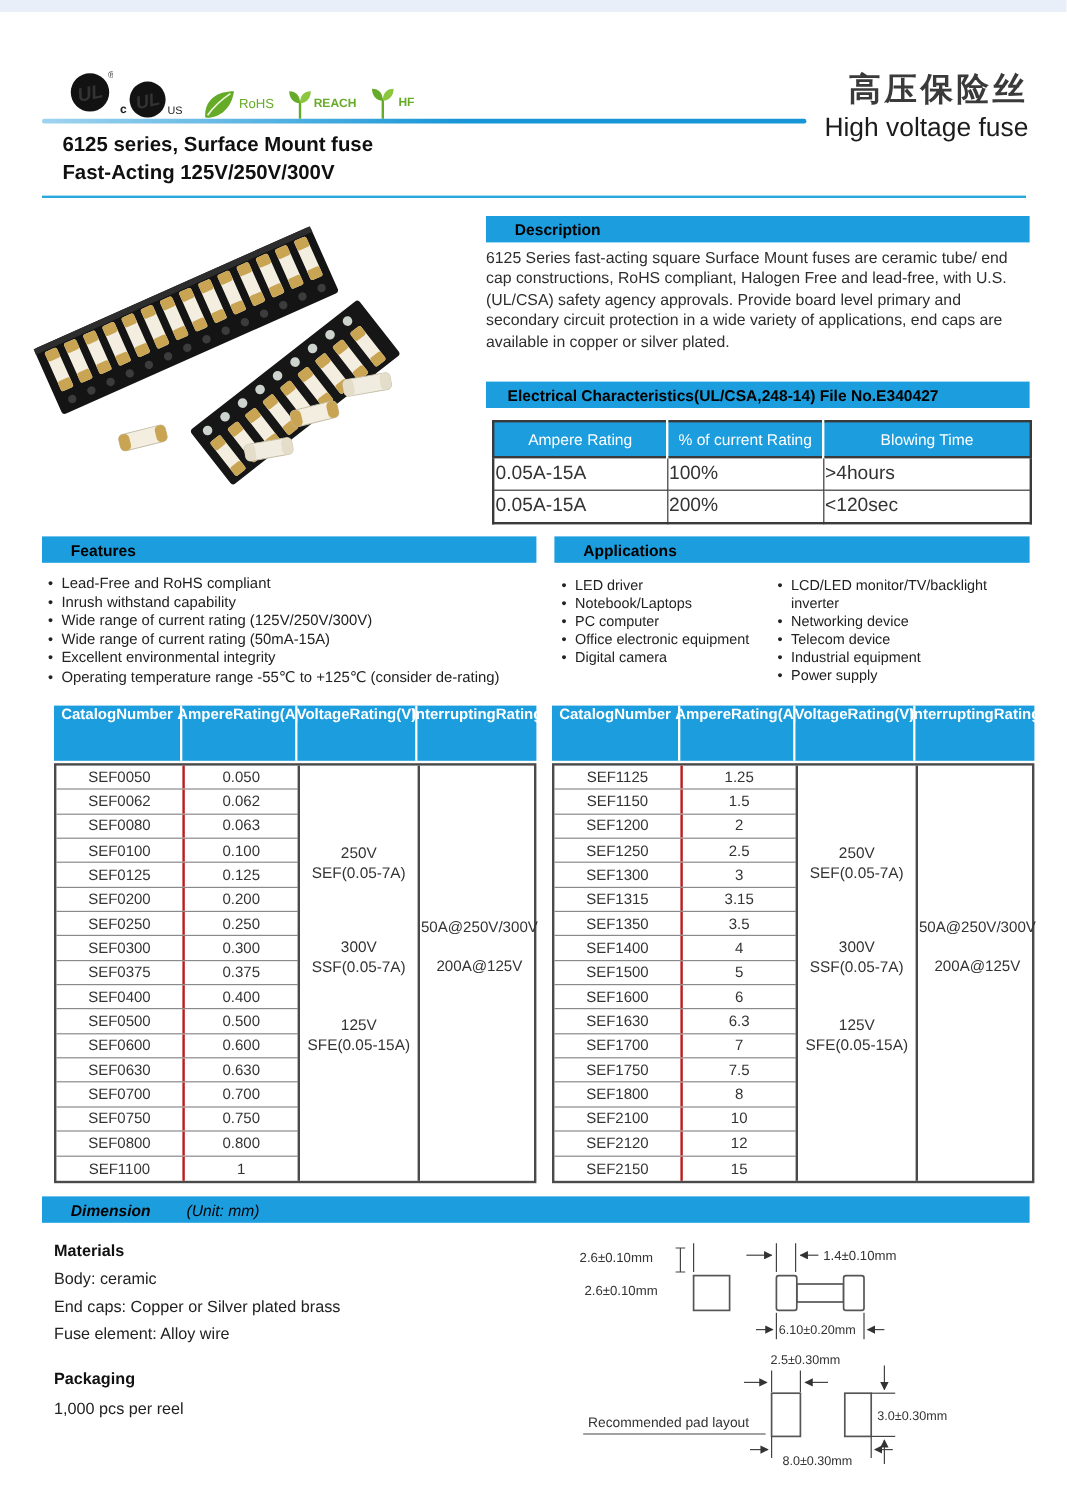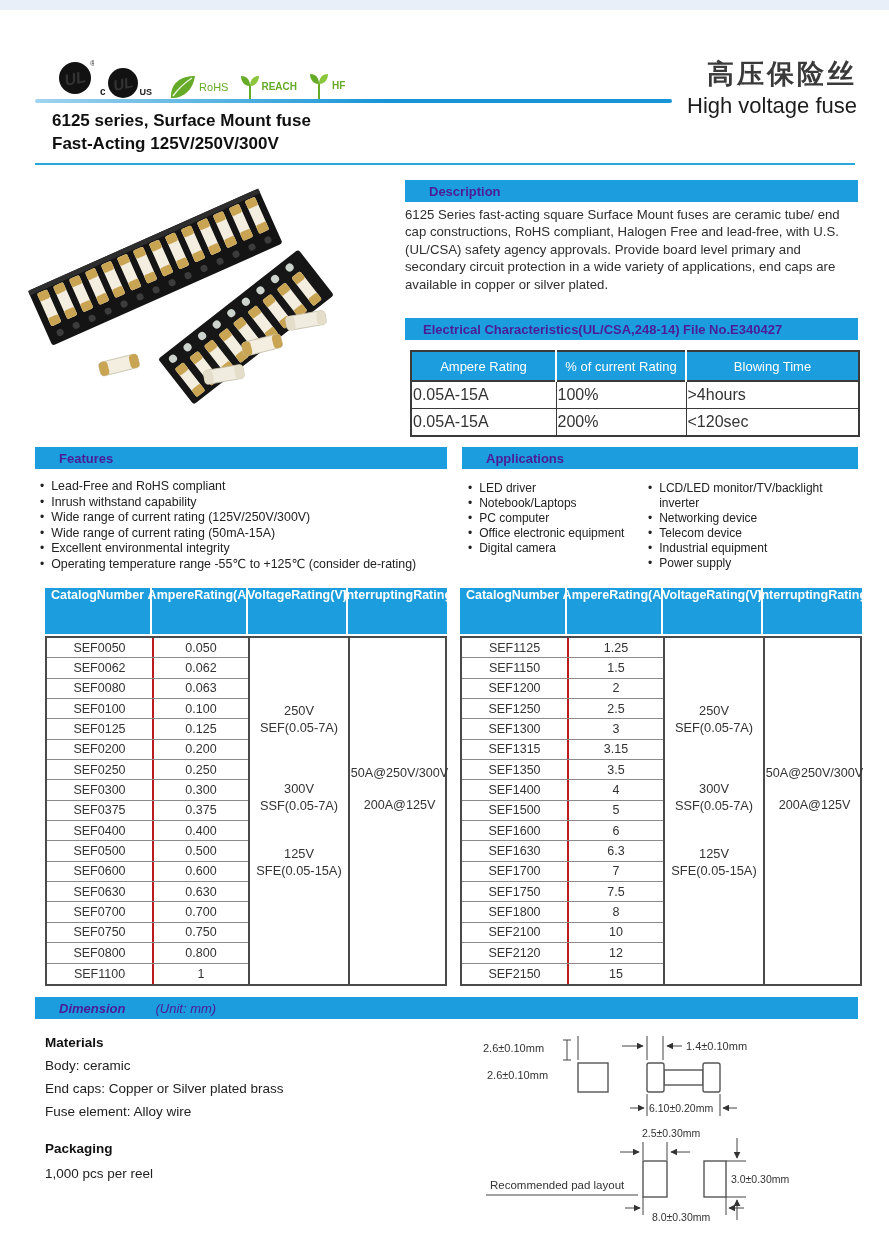--- a/index.html
+++ b/index.html
@@ -10,21 +10,21 @@
   
   .brand-cn{right:32px;top:56px;font-size:27px;font-weight:bold;letter-spacing:3px;color:#3a3a3a;}
   .brand-en{right:32px;top:93px;font-size:22px;color:#1c1c1c;}
   .logo-row{left:58px;top:58px;height:42px;display:flex;align-items:flex-end;}
   .logo-rule{left:35px;top:99px;width:637px;height:4px;border-radius:2px;
              background:linear-gradient(90deg,#9fd4ef 0%,#1795d6 55%,#1795d6 100%);}
   .doc-title{left:52px;top:109px;font-size:17px;font-weight:bold;color:#101010;line-height:23px;}
   .title-rule{left:35px;top:163px;width:820px;height:2px;background:#2aa7dc;}
   .green-txt{color:#66ab28;font-size:11px;font-weight:bold;}
   
-  .bar{background:var(--accent,#1b9dde);color:#4c1d95;font-weight:bold;font-size:13px;
+  .bar{background:var(--accent,#1b9dde);color:#000000;font-weight:bold;font-size:13px;
        display:flex;align-items:center;padding-left:24px;box-sizing:border-box;height:22px;}
   .bar .unit{font-weight:normal;margin-left:30px;font-size:13px;}
   
   .desc-text{left:405px;top:206px;width:458px;font-size:13.2px;line-height:17.4px;color:#2e2e2e;}
   
   .elec-table{left:410px;top:350px;width:448px;border-collapse:collapse;table-layout:fixed;}
   .elec-table th{background:var(--accent,#1b9dde);color:#fff;font-size:13px;font-weight:normal;
                  height:26px;border-left:2px solid #fff;}
   .elec-table th:first-child{border-left:none;}
   .elec-table thead tr{border:2px solid #3a3a3a;}
@@ -75,21 +75,21 @@
         <text x="17" y="26" font-size="16" font-weight="bold" font-style="italic" fill="#fff" text-anchor="middle" transform="rotate(-12 17 20)">UL</text>
         <text x="32" y="8" font-size="8" fill="#333">®</text>
       </svg>
     </span>
     <span style="display:flex;align-items:flex-end;margin-right:16px;">
       <span style="font-size:10px;font-weight:bold;color:#222;margin-bottom:3px;">c</span>
       <svg width="34" height="36" viewBox="0 0 34 36">
         <circle cx="17" cy="19" r="15" fill="#121212"></circle>
         <text x="17" y="25" font-size="15" font-weight="bold" font-style="italic" fill="#fff" text-anchor="middle" transform="rotate(-12 17 19)">UL</text>
       </svg>
-      <span style="font-size:9px;font-weight:bold;color:#222;margin-bottom:3px;">US</span>
+      <span style="font-size:9px;font-weight:normal;color:#222;margin-bottom:3px;">US</span>
     </span>
     <span style="display:flex;align-items:center;margin-right:12px;">
       <svg width="28" height="26" viewBox="0 0 28 26">
         <path d="M3 24 C2 9 13 2 27 2 C25 17 14 25 3 24 Z" fill="#66ab28"></path>
         <path d="M5 22 C10 15 18 8 24 4" stroke="#eaf5dc" stroke-width="1.4" fill="none"></path>
       </svg>
       <span class="green-txt" style="margin-left:3px;font-weight:normal;">RoHS</span>
     </span>
     <span style="display:flex;align-items:center;margin-right:12px;">
       <svg width="20" height="27" viewBox="0 0 20 27">

